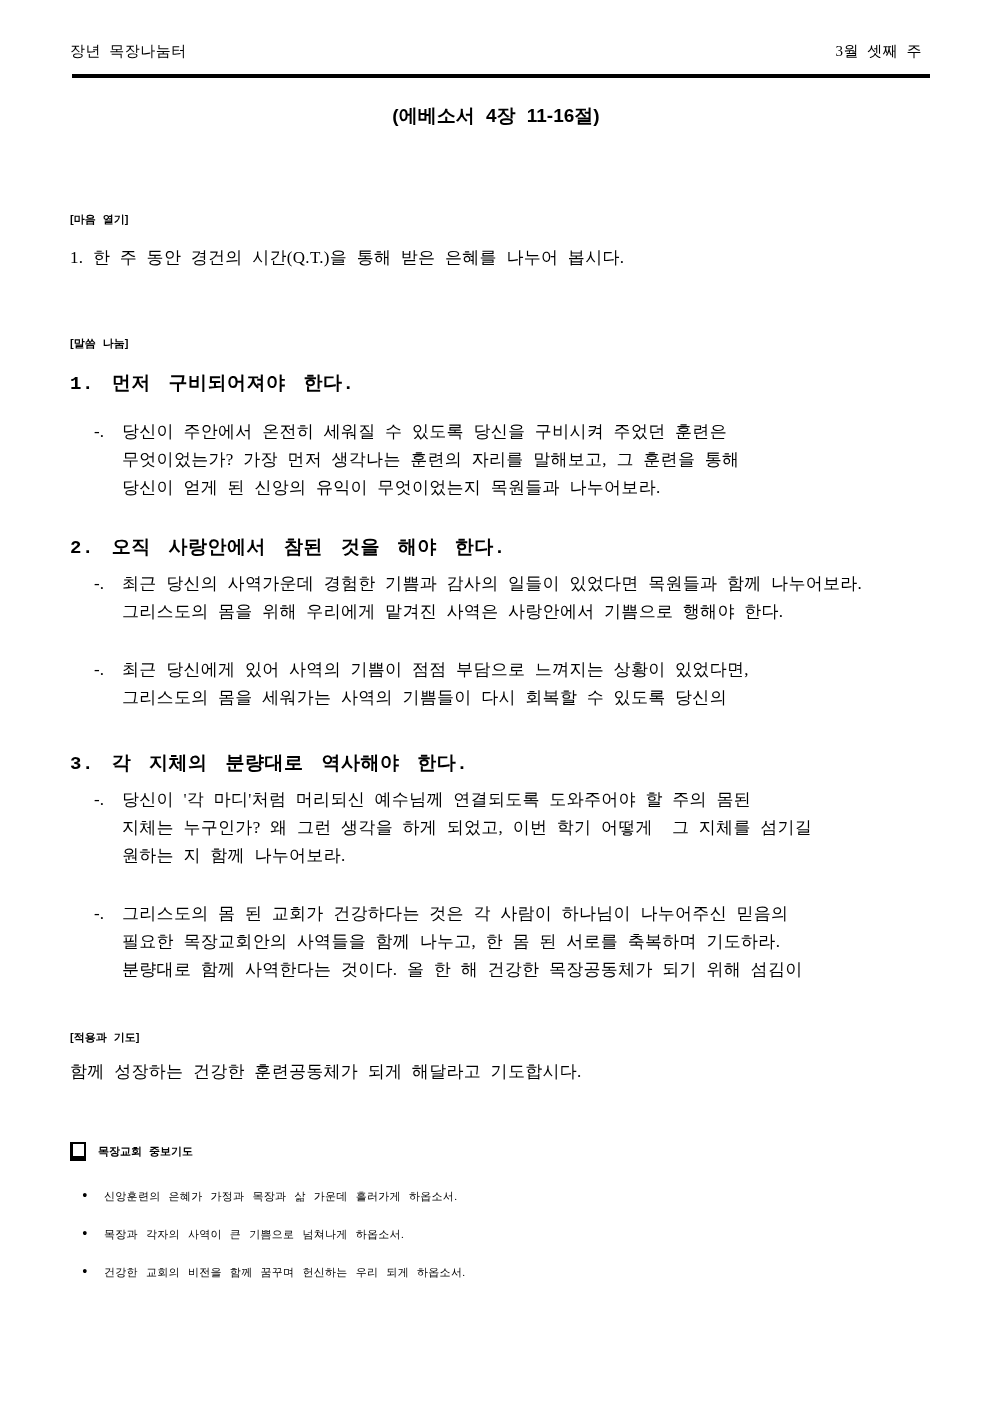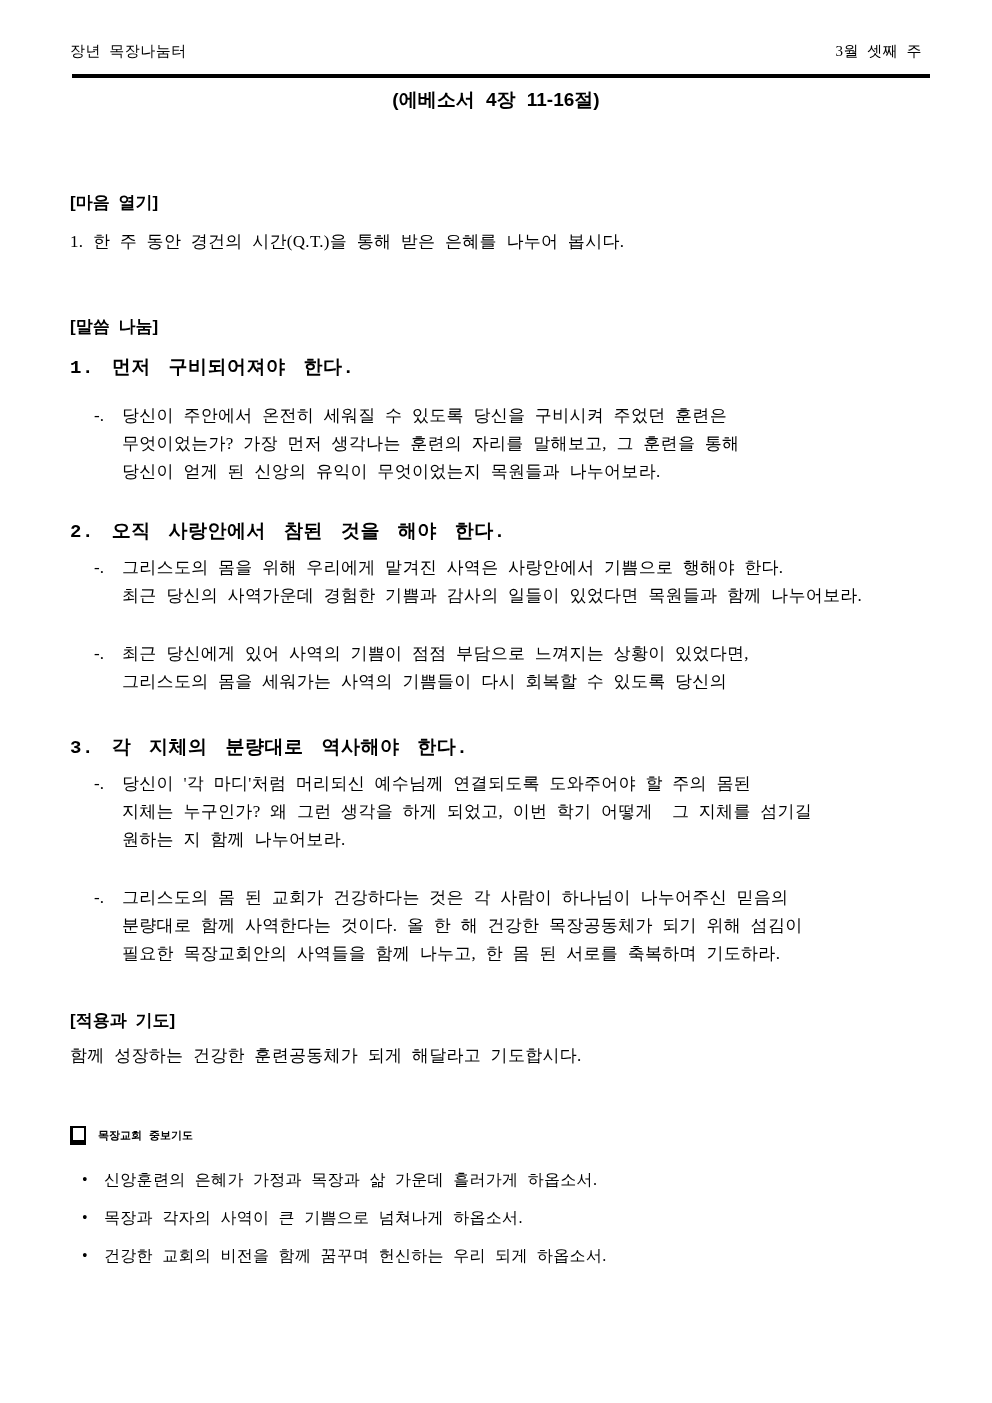--- a/index.html
+++ b/index.html
@@ -40,33 +40,33 @@
     margin: 28px 0 0 0;
     text-align: center;
     font-family: "Liberation Sans", "DejaVu Sans", sans-serif;
     font-weight: 800;
     font-size: 30px;
     line-height: 40px;
     letter-spacing: 1px;
     word-spacing: 12px;
   }
   .doc-subtitle {
-    margin-top: 8px;
+    margin-top: 24px;
     text-align: center;
     font-family: "Liberation Sans", "DejaVu Sans", sans-serif;
     font-weight: 700;
     font-size: 19px;
     line-height: 28px;
     word-spacing: 6px;
   }
   
   .bracket-heading {
     font-family: "Liberation Sans", "DejaVu Sans", sans-serif;
     font-weight: 700;
-    font-size: 17px;
+    font-size: 11px;
     line-height: 26px;
     margin: 0;
     word-spacing: 4px;
   }
   .section-opening { margin-top: 76px; }
   .section-sharing { margin-top: 58px; }
   .section-application { margin-top: 40px; }
   .section-intercession { margin-top: 52px; }
   
   .body-line {
@@ -138,21 +138,21 @@
     margin-bottom: 10px;
   }
   .bullet-glyph {
     flex: 0 0 auto;
     width: 22px;
     margin-left: 12px;
     font-size: 16px;
     line-height: 28px;
   }
   .prayer-text {
-    font-size: 16px;
+    font-size: 11px;
     line-height: 28px;
     word-spacing: 5px;
     letter-spacing: 0.3px;
     white-space: pre;
   }
 </style>
 </head>
 <body>
 
 <div class="page">
@@ -183,22 +183,22 @@
           <div class="body-line">당신이 얻게 된 신앙의 유익이 무엇이었는지 목원들과 나누어보라.</div>
         </div>
       </div>
     </div>
 
     <div class="topic-2">
       <h3 class="topic-title">2. 오직 사랑안에서 참된 것을 해야 한다.</h3>
       <div class="discussion-point first">
         <span class="dash-marker">-.</span>
         <div class="point-lines">
+          <div class="body-line">최근 당신의 사역가운데 경험한 기쁨과 감사의 일들이 있었다면 목원들과 함께 나누어보라.</div>
           <div class="body-line">그리스도의 몸을 위해 우리에게 맡겨진 사역은 사랑안에서 기쁨으로 행해야 한다.</div>
-          <div class="body-line">최근 당신의 사역가운데 경험한 기쁨과 감사의 일들이 있었다면 목원들과 함께 나누어보라.</div>
         </div>
       </div>
       <div class="discussion-point follow">
         <span class="dash-marker">-.</span>
         <div class="point-lines">
           <div class="body-line">최근 당신에게 있어 사역의 기쁨이 점점 부담으로 느껴지는 상황이 있었다면,</div>
           <div class="body-line">그리스도의 몸을 세워가는 사역의 기쁨들이 다시 회복할 수 있도록 당신의</div>
         </div>
       </div>
     </div>
@@ -210,22 +210,22 @@
         <div class="point-lines">
           <div class="body-line">당신이 '각 마디'처럼 머리되신 예수님께 연결되도록 도와주어야 할 주의 몸된</div>
           <div class="body-line">지체는 누구인가? 왜 그런 생각을 하게 되었고, 이번 학기 어떻게  그 지체를 섬기길</div>
           <div class="body-line">원하는 지 함께 나누어보라.</div>
         </div>
       </div>
       <div class="discussion-point follow">
         <span class="dash-marker">-.</span>
         <div class="point-lines">
           <div class="body-line">그리스도의 몸 된 교회가 건강하다는 것은 각 사람이 하나님이 나누어주신 믿음의</div>
+          <div class="body-line">필요한 목장교회안의 사역들을 함께 나누고, 한 몸 된 서로를 축복하며 기도하라.</div>
           <div class="body-line">분량대로 함께 사역한다는 것이다. 올 한 해 건강한 목장공동체가 되기 위해 섬김이</div>
-          <div class="body-line">필요한 목장교회안의 사역들을 함께 나누고, 한 몸 된 서로를 축복하며 기도하라.</div>
         </div>
       </div>
     </div>
   </div>
 
   <div class="section-application">
     <h2 class="bracket-heading">[적용과 기도]</h2>
     <div class="body-line">함께 성장하는 건강한 훈련공동체가 되게 해달라고 기도합시다.</div>
   </div>
 

